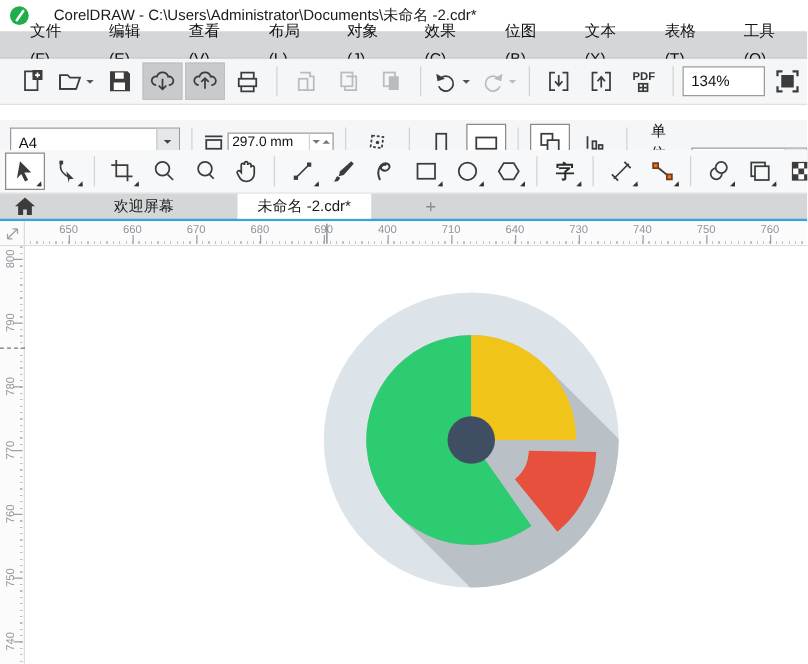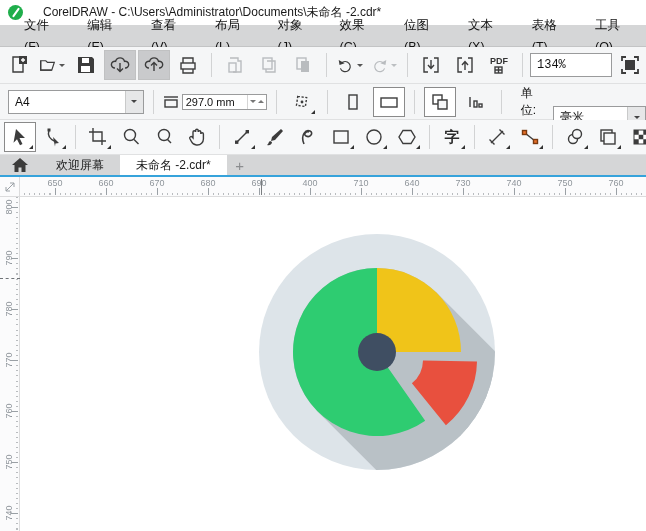--- a/index.html
+++ b/index.html
@@ -1,32 +1,32 @@
 <!DOCTYPE html>
 <html><head>
 <meta charset="utf-8">
 <style>
   html,body{margin:0;padding:0;}
   body{font-family:"Liberation Sans","DejaVu Sans",sans-serif;background:#fff;}
   .window{position:relative;width:646px;height:531px;overflow:hidden;background:#fff;}
-  .row{position:absolute;left:0;right:0;display:flex;align-items:center;box-sizing:border-box;}
+  .row{position:absolute;left:0;right:0;display:flex;align-items:center;box-sizing:border-box;gap:35px;}
 
   
   .titlebar{top:0;height:25px;background:#fff;padding-left:8px;gap:20px;}
   .logo{width:15px;height:15px;border-radius:50%;background:#1fae4b;position:relative;flex:0 0 auto;}
   .logo::after{content:"";position:absolute;left:7px;top:2px;width:2px;height:11px;background:#fff;transform:rotate(35deg);border-radius:2px;}
   .title-text{font-size:12px;color:#1a1a1a;white-space:nowrap;}
 
   
   .menubar{top:25px;height:22px;background:#d5d6d7;border-bottom:1px solid #c3c4c5;padding-left:10px;gap:0;}
   .menu-item{font-size:12.5px;color:#111;padding:0 14px;line-height:22px;cursor:default;}
 
   
   .toolbar{top:47px;height:37px;background:#f5f6f7;border-bottom:1px solid #e0e1e2;padding-left:6px;gap:2px;justify-content:flex-end;}
-  .propbar{top:84px;height:36px;background:#f5f6f7;border-bottom:1px solid #e0e1e2;padding-left:8px;gap:4px;}
+  .propbar{top:96px;height:36px;background:#f5f6f7;border-bottom:1px solid #e0e1e2;padding-left:8px;gap:4px;}
   .toolboxbar{top:120px;height:35px;background:#f7f8f9;border-bottom:1px solid #e0e1e2;padding-left:4px;gap:1px;}
   .tbtn{display:flex;align-items:center;justify-content:center;height:28px;min-width:26px;border:1px solid transparent;background:transparent;padding:0 2px;position:relative;}
   .tbtn.pressed{background:#c9cacc;border-color:#c0c1c2;}
   .tbtn.selected{background:#fff;border-color:#8a8a8a;}
   .sep{width:1px;height:24px;background:#d2d3d4;margin:0 5px;flex:0 0 auto;}
   svg.ic{stroke:#3c3c3c;fill:none;stroke-width:1.4;}
   .disabled svg.ic{stroke:#b9bcbf;}
   .fl{fill:#3c3c3c;stroke:none;}
   .disabled .fl{fill:#b9bcbf;}
   .caret{width:0;height:0;border:3.5px solid transparent;border-top-color:#555;margin:4px 0 0 3px;}
@@ -182,21 +182,21 @@
       </svg>
     </div>
     <div class="tbtn" style="flex-direction:column;font-size:9px;font-weight:bold;color:#333;line-height:9px;">
       <span>PDF</span>
       <svg class="ic" width="10" height="8" viewBox="0 0 10 8">
           <rect x="1" y="1" width="7" height="6"></rect>
           <path d="M1,4 h7 M4.5,1 v6"></path>
         </svg>
     </div>
     <div class="sep"></div>
-    <div class="combo" style="width:82px;font-family:Liberation Mono, monospace;">
+    <div class="combo" style="width:66px;">
       <input class="val" value="134%" style="">
 
     </div>
     <div class="tbtn">
       <svg width="20" height="20" viewBox="0 0 20 20" class="ic">
         <rect class="fl" x="5" y="5" width="10" height="10"></rect>
         <path d="M2,6 v-4 h4 M14,2 h4 v4 M18,14 v4 h-4 M6,18 h-4 v-4" stroke-width="1.8"></path>
       </svg>
     </div>
 

